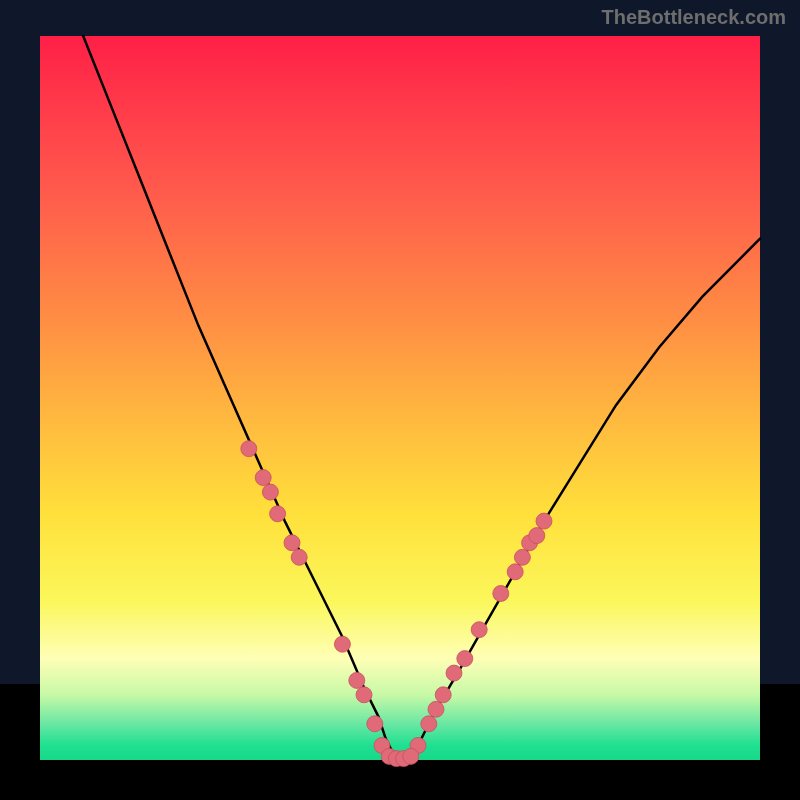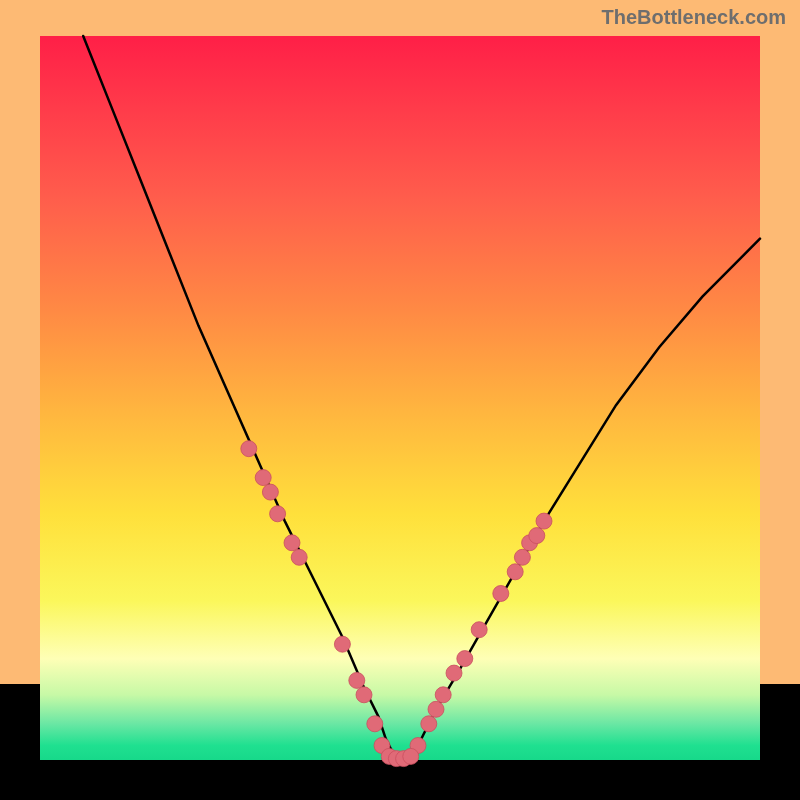--- a/index.html
+++ b/index.html
@@ -9,21 +9,21 @@
     height: 800px;
     background: #000;
     overflow: hidden;
   }
   .frame {
     position: absolute;
     top: 0;
     left: 0;
     width: 800px;
     height: 684px;
-    background: #fdba74;
+    background: #0f172a;
   }
   .plot-area {
     position: absolute;
     left: 40px;
     top: 36px;
     width: 720px;
     height: 724px;
     
     background: linear-gradient(to bottom,
       #ff1f47 0%,

